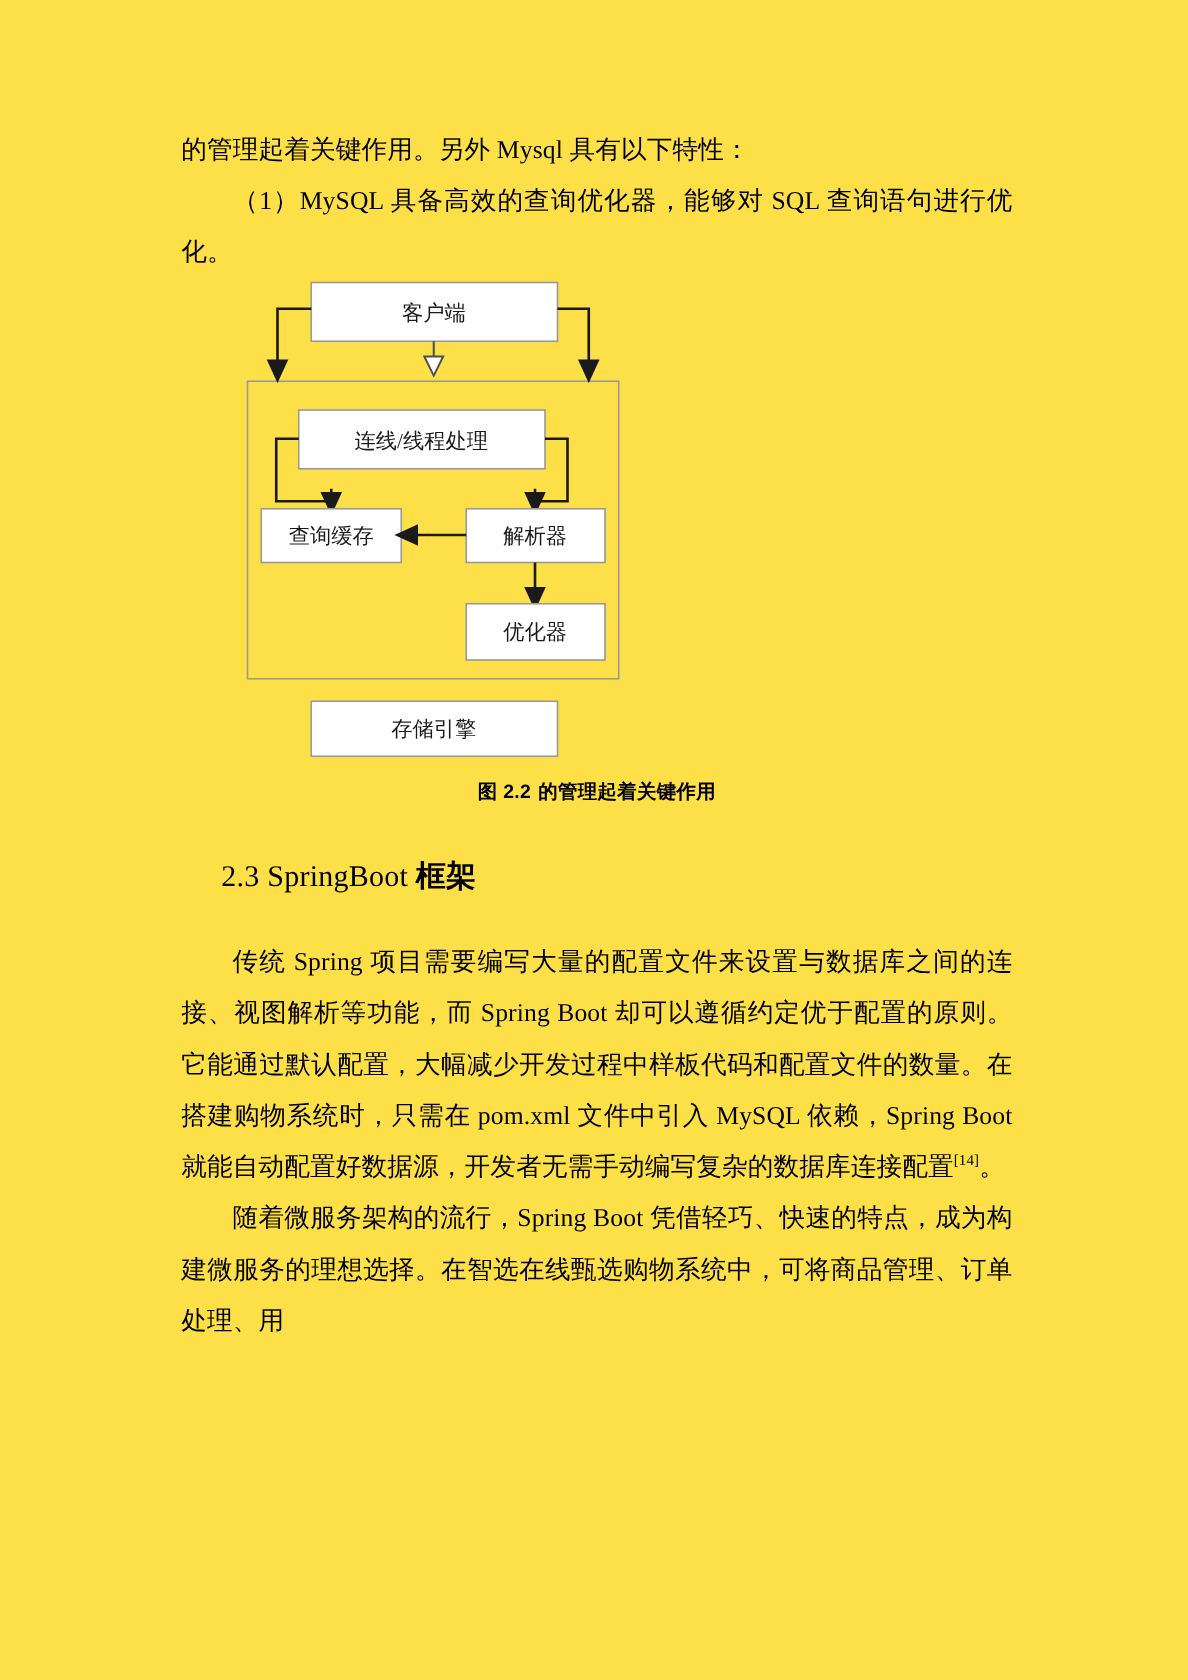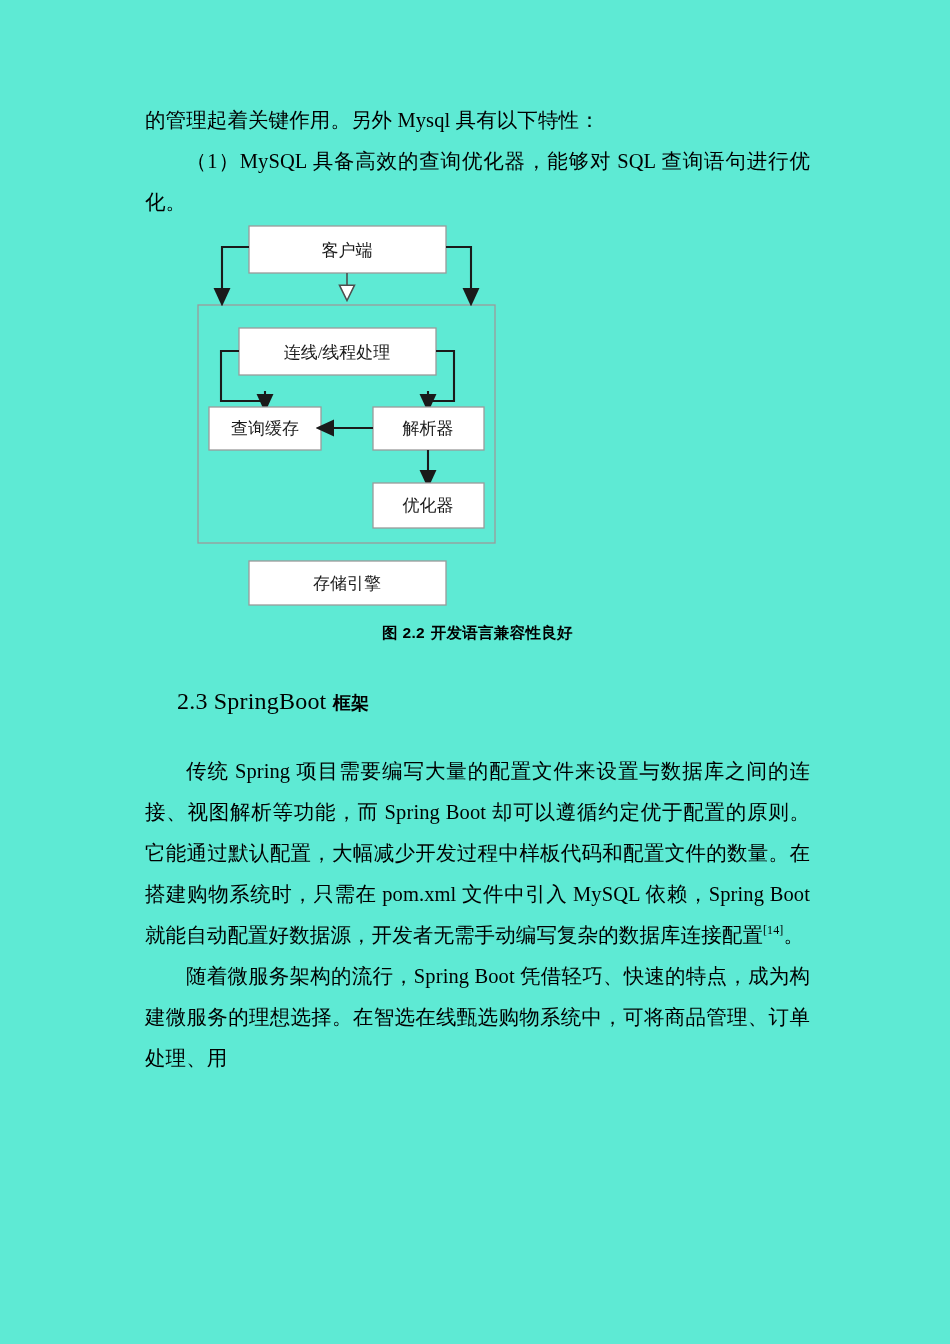--- a/index.html
+++ b/index.html
@@ -9,21 +9,21 @@
     background: #ffffff;
   }
   body {
     font-family: "Liberation Serif", "DejaVu Serif", serif;
     color: #000000;
   }
   .page {
     position: relative;
     width: 950px;
     height: 1344px;
-    background: #5eead4;
+    background: #fde047;
     overflow: hidden;
     box-sizing: border-box;
   }
   .content {
     position: absolute;
     left: 145px;
     top: 100px;
     width: 665px;
   }
 
@@ -53,21 +53,21 @@
   .heading {
     font-size: 24px;
     line-height: 34px;
     margin: 0;
     font-weight: normal;
     letter-spacing: 0.2px;
   }
   .heading .cjk {
     font-family: "DejaVu Sans", "Liberation Sans", sans-serif;
     font-weight: bold;
-    font-size: 18px;
+    font-size: 24px;
   }
 
   
   .figure {
     position: relative;
     width: 665px;
   }
   .figure-svg-wrap {
     width: 100%;
     display: block;
@@ -149,21 +149,21 @@
 
         <rect x="228" y="260" width="111" height="45" fill="#ffffff" stroke="#9a9a9a" stroke-width="1.3"></rect>
         <text x="283" y="288" text-anchor="middle" font-size="17">优化器</text>
 
         <rect x="104" y="338" width="197" height="44" fill="#ffffff" stroke="#9a9a9a" stroke-width="1.3"></rect>
         <text x="202" y="366" text-anchor="middle" font-size="17">存储引擎</text>
       </svg>
 
       <div class="figure-caption">
         <span class="num">图 2.2</span>
-        <span>开发语言兼容性良好</span>
+        <span>的管理起着关键作用</span>
       </div>
     </div>
 
     <h2 class="heading" style="margin-top:40px;"><span class="latin">2.3 SpringBoot </span><span class="cjk">框架</span></h2>
 
     <p class="para indent" style="margin-top:31px;"><span>传统 Spring 项目需要编写大量的配置文件来设置与数据库之间的连接、视图解析等功能，而 Spring Boot 却可以遵循约定优于配置的原则。它能通过默认配置，大幅减少开发过程中样板代码和配置文件的数量。在搭建购物系统时，只需在 pom.xml 文件中引入 MySQL 依赖，Spring Boot 就能自动配置好数据源，开发者无需手动编写复杂的数据库连接配置</span><span class="sup">[14]</span><span>。</span></p>
 
     <p class="para indent">随着微服务架构的流行，Spring Boot 凭借轻巧、快速的特点，成为构建微服务的理想选择。在智选在线甄选购物系统中，可将商品管理、订单处理、用</p>
 
   </div>

